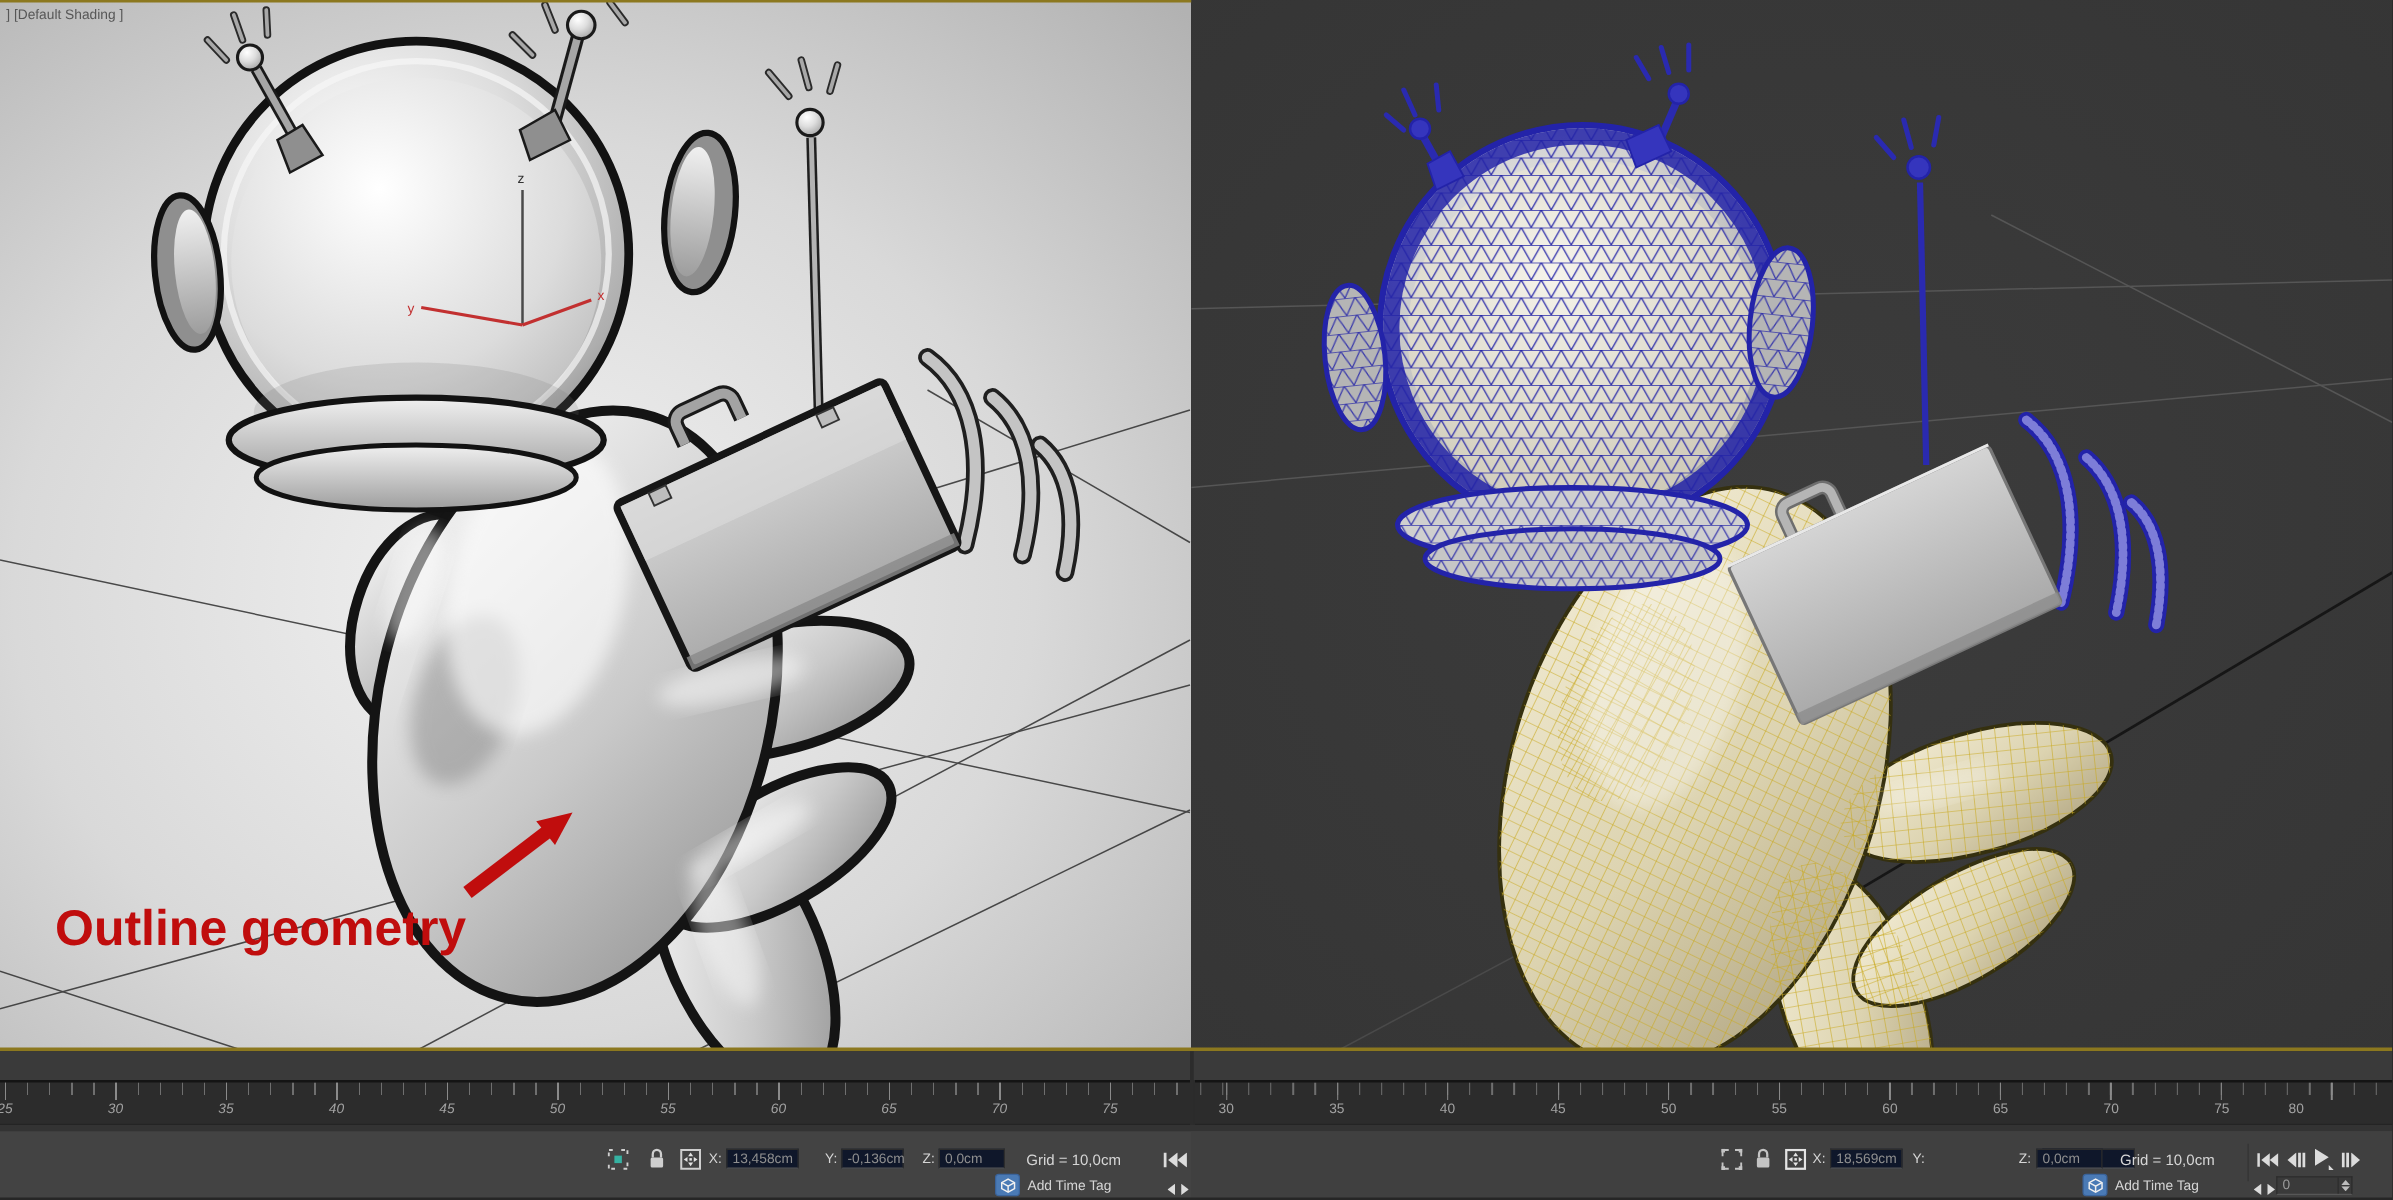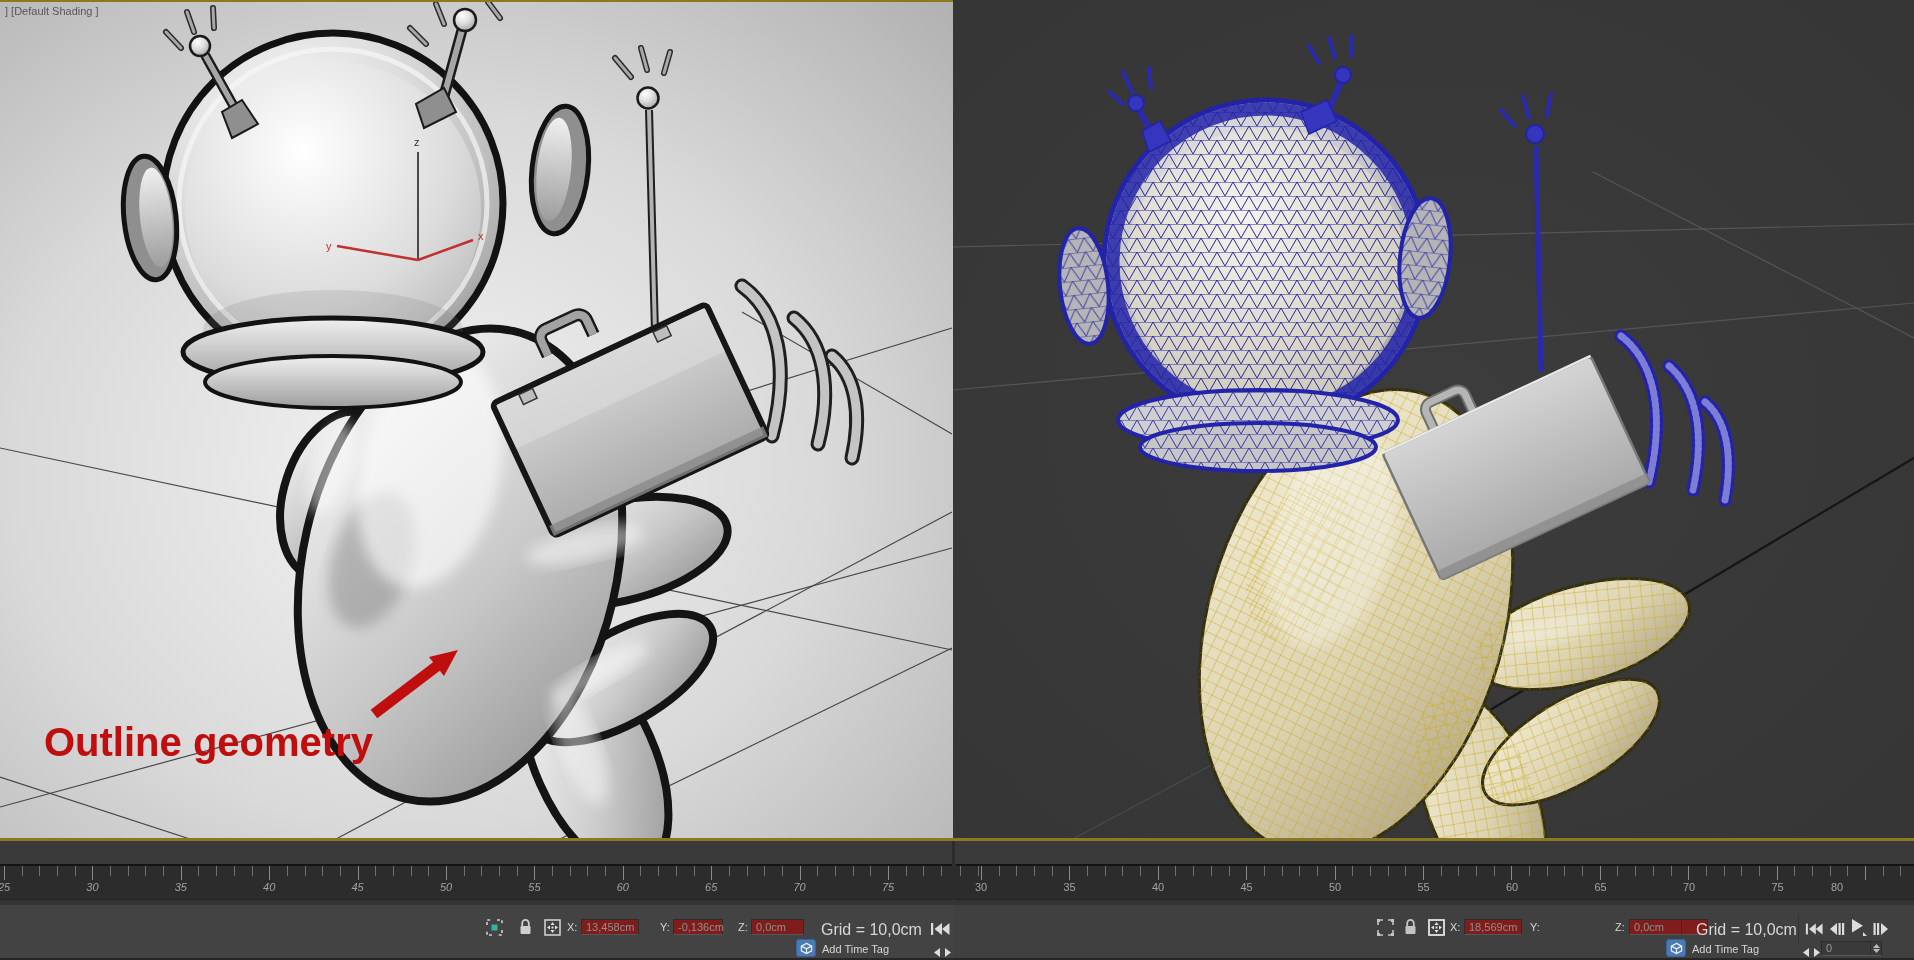--- a/index.html
+++ b/index.html
@@ -22,23 +22,23 @@
   .ticks-minor{position:absolute;left:0;right:0;top:0;height:10px;
       background:repeating-linear-gradient(to right,#6f6f6f 0 1px,transparent 1px 17.68px);}
   .ticks-major{position:absolute;left:0;right:0;top:0;height:14px;
       background:repeating-linear-gradient(to right,#8a8a8a 0 1px,transparent 1px 88.4px);}
   .rlabel{position:absolute;top:15px;transform:translateX(-50%);font-size:11px;color:#a2a2a2;}
   
   #statusbar{left:0;top:900px;width:1914px;height:60px;background:#434343;border-top:5px solid #333;}
   #statusbar .half-r{position:absolute;left:953px;top:0;width:961px;height:55px;background:#404040;}
   .sb{position:absolute;}
   .sb-label{font-size:11px;color:#d6d6d6;}
-  .sb-field{background:#7f1d1d;border:1px solid #2d2d2d;border-bottom-color:#575757;
+  .sb-field{background:#0f172a;border:1px solid #2d2d2d;border-bottom-color:#575757;
             color:#8f8f8f;font-size:11px;height:16px;line-height:14px;padding:0 4px;}
-  .sb-grid{font-size:16px;color:#d6d6d6;}
+  .sb-grid{font-size:12px;color:#d6d6d6;}
   .sb-sep{width:1px;height:30px;background:#333;}
   .btn-blue{width:20px;height:18px;background:#4a7ab5;border-radius:3px;border:1px solid #3a639a;
             display:flex;align-items:center;justify-content:center;}
   .spinner{display:flex;background:#3a3a3a;border:1px solid #2d2d2d;border-bottom-color:#575757;height:15px;}
   .spinner .val{width:48px;color:#9a9a9a;font-size:11px;line-height:13px;padding-left:4px;}
   .spinner .arrows{width:11px;border-left:1px solid #2d2d2d;display:flex;flex-direction:column;
                    align-items:center;justify-content:center;gap:1px;}
   .bottom-strip{left:0;top:958px;width:1914px;height:2px;background:#262626;}
   svg text{font-family:"Liberation Sans",sans-serif;}
 </style>

